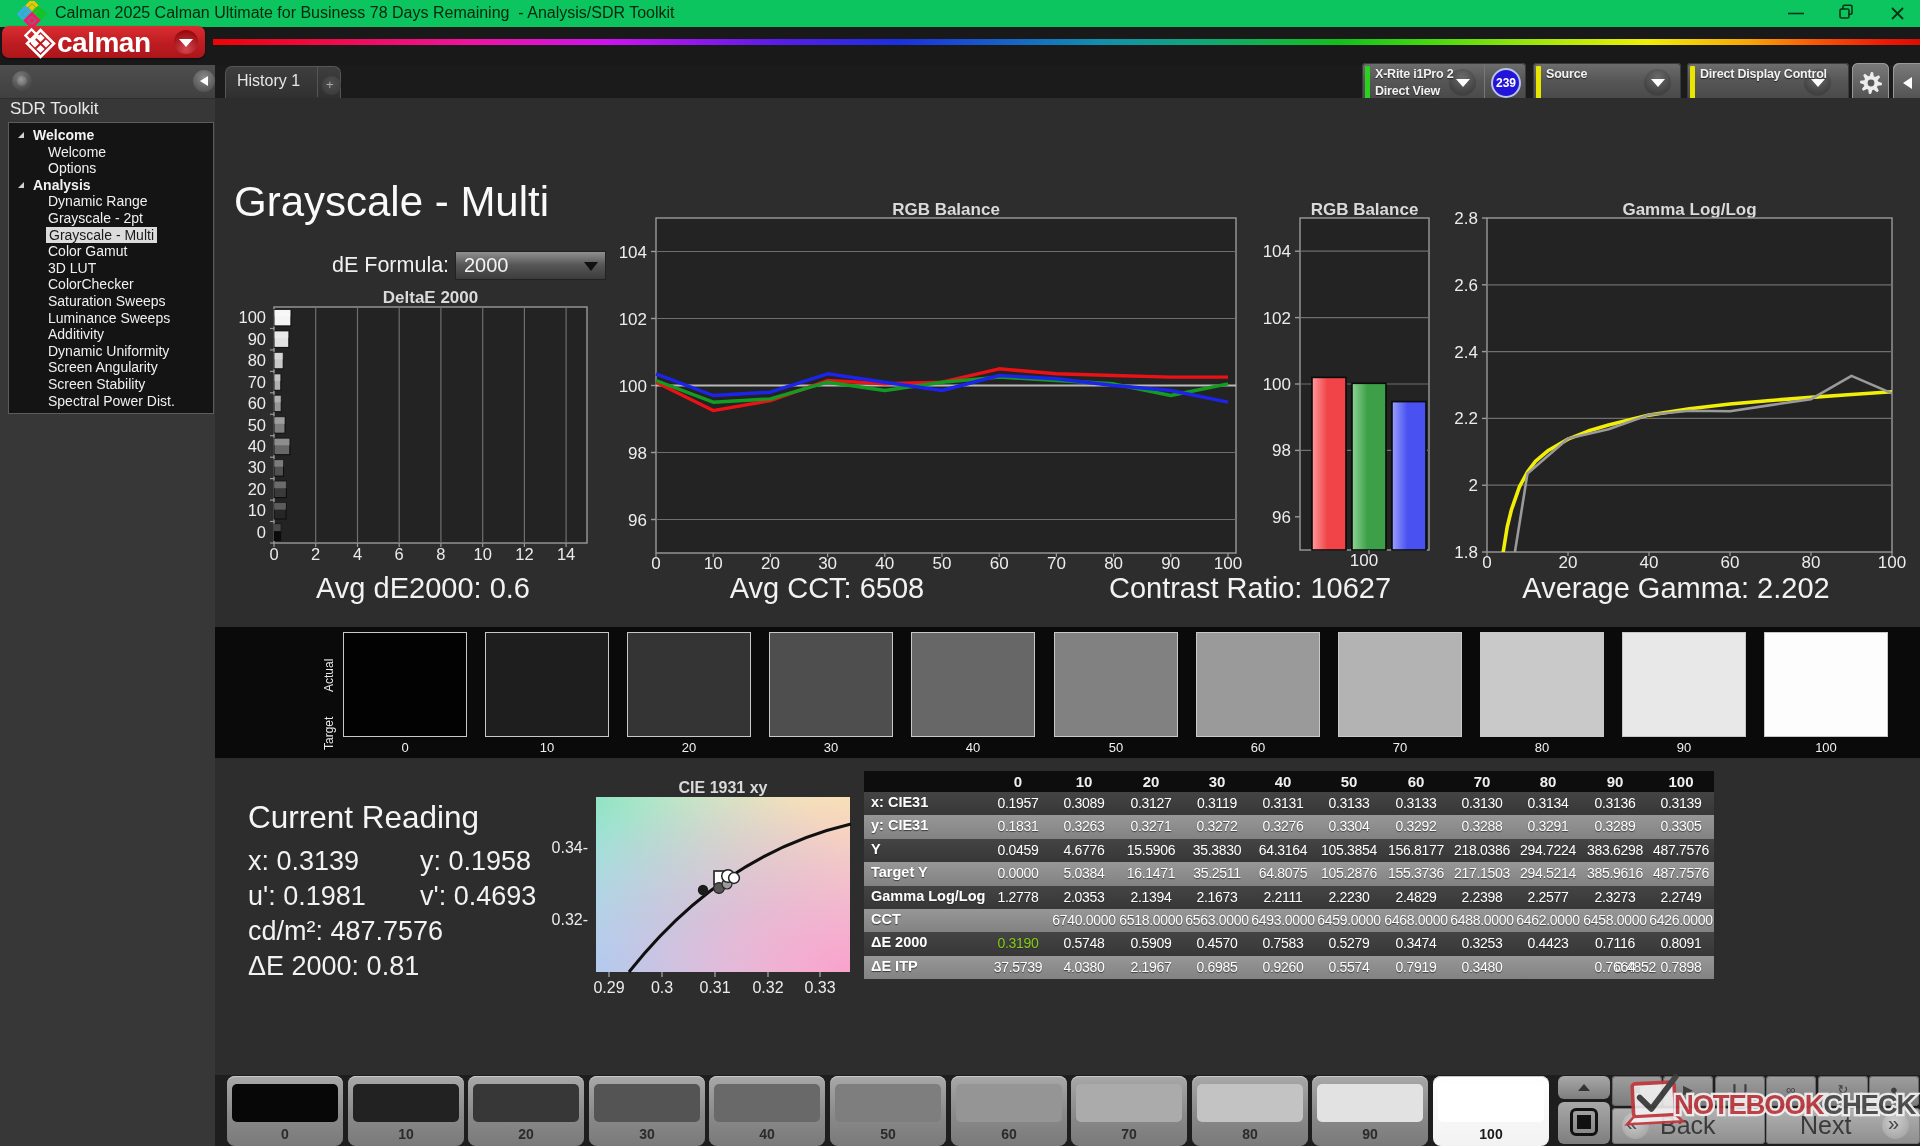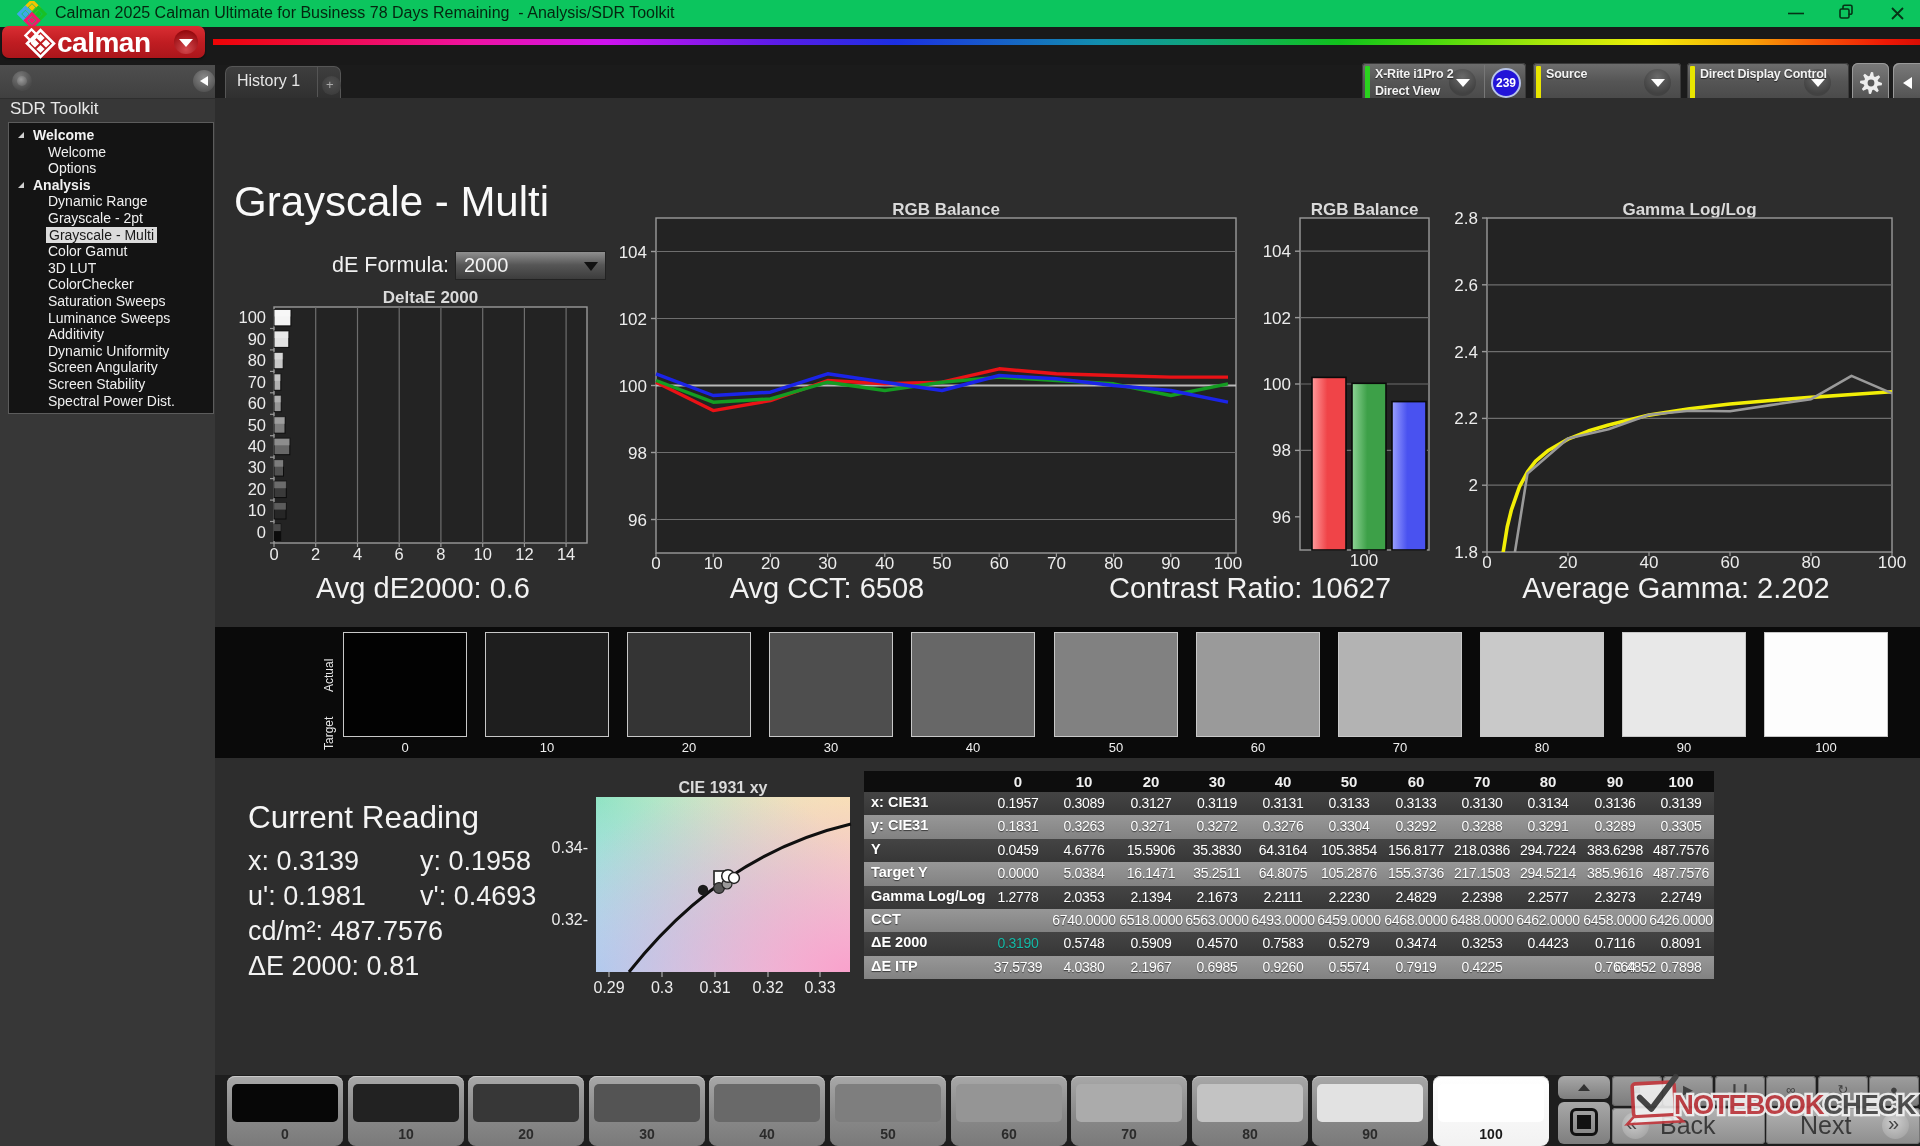--- a/index.html
+++ b/index.html
@@ -482,41 +482,41 @@
 <div class="abs" style="left:1184px;top:911.0px;width:66px;text-align:center;font-size:14px;letter-spacing:-0.3px;color:#fff;text-shadow:0 1px 1px rgba(40,40,40,0.8);padding-top:1px;">6563.0000</div>
 <div class="abs" style="left:1250px;top:911.0px;width:66px;text-align:center;font-size:14px;letter-spacing:-0.3px;color:#fff;text-shadow:0 1px 1px rgba(40,40,40,0.8);padding-top:1px;">6493.0000</div>
 <div class="abs" style="left:1316px;top:911.0px;width:66px;text-align:center;font-size:14px;letter-spacing:-0.3px;color:#fff;text-shadow:0 1px 1px rgba(40,40,40,0.8);padding-top:1px;">6459.0000</div>
 <div class="abs" style="left:1383px;top:911.0px;width:66px;text-align:center;font-size:14px;letter-spacing:-0.3px;color:#fff;text-shadow:0 1px 1px rgba(40,40,40,0.8);padding-top:1px;">6468.0000</div>
 <div class="abs" style="left:1449px;top:911.0px;width:66px;text-align:center;font-size:14px;letter-spacing:-0.3px;color:#fff;text-shadow:0 1px 1px rgba(40,40,40,0.8);padding-top:1px;">6488.0000</div>
 <div class="abs" style="left:1515px;top:911.0px;width:66px;text-align:center;font-size:14px;letter-spacing:-0.3px;color:#fff;text-shadow:0 1px 1px rgba(40,40,40,0.8);padding-top:1px;">6462.0000</div>
 <div class="abs" style="left:1582px;top:911.0px;width:66px;text-align:center;font-size:14px;letter-spacing:-0.3px;color:#fff;text-shadow:0 1px 1px rgba(40,40,40,0.8);padding-top:1px;">6458.0000</div>
 <div class="abs" style="left:1648px;top:911.0px;width:66px;text-align:center;font-size:14px;letter-spacing:-0.3px;color:#fff;text-shadow:0 1px 1px rgba(40,40,40,0.8);padding-top:1px;">6426.0000</div>
 <div class="abs" style="left:864px;top:932.4px;width:850px;height:23.4px;background:linear-gradient(#444444,#373737);"></div>
 <div class="abs" style="left:871px;top:934.4px;font-size:14.5px;font-weight:bold;color:#fff;text-shadow:0 1px 1px rgba(40,40,40,0.8);">ΔE 2000</div>
-<div class="abs" style="left:985px;top:934.4px;width:66px;text-align:center;font-size:14px;letter-spacing:-0.3px;color:#14b8a6;text-shadow:0 1px 1px rgba(40,40,40,0.8);padding-top:1px;">0.3190</div>
+<div class="abs" style="left:985px;top:934.4px;width:66px;text-align:center;font-size:14px;letter-spacing:-0.3px;color:#84cc16;text-shadow:0 1px 1px rgba(40,40,40,0.8);padding-top:1px;">0.3190</div>
 <div class="abs" style="left:1051px;top:934.4px;width:66px;text-align:center;font-size:14px;letter-spacing:-0.3px;color:#fff;text-shadow:0 1px 1px rgba(40,40,40,0.8);padding-top:1px;">0.5748</div>
 <div class="abs" style="left:1118px;top:934.4px;width:66px;text-align:center;font-size:14px;letter-spacing:-0.3px;color:#fff;text-shadow:0 1px 1px rgba(40,40,40,0.8);padding-top:1px;">0.5909</div>
 <div class="abs" style="left:1184px;top:934.4px;width:66px;text-align:center;font-size:14px;letter-spacing:-0.3px;color:#fff;text-shadow:0 1px 1px rgba(40,40,40,0.8);padding-top:1px;">0.4570</div>
 <div class="abs" style="left:1250px;top:934.4px;width:66px;text-align:center;font-size:14px;letter-spacing:-0.3px;color:#fff;text-shadow:0 1px 1px rgba(40,40,40,0.8);padding-top:1px;">0.7583</div>
 <div class="abs" style="left:1316px;top:934.4px;width:66px;text-align:center;font-size:14px;letter-spacing:-0.3px;color:#fff;text-shadow:0 1px 1px rgba(40,40,40,0.8);padding-top:1px;">0.5279</div>
 <div class="abs" style="left:1383px;top:934.4px;width:66px;text-align:center;font-size:14px;letter-spacing:-0.3px;color:#fff;text-shadow:0 1px 1px rgba(40,40,40,0.8);padding-top:1px;">0.3474</div>
 <div class="abs" style="left:1449px;top:934.4px;width:66px;text-align:center;font-size:14px;letter-spacing:-0.3px;color:#fff;text-shadow:0 1px 1px rgba(40,40,40,0.8);padding-top:1px;">0.3253</div>
 <div class="abs" style="left:1515px;top:934.4px;width:66px;text-align:center;font-size:14px;letter-spacing:-0.3px;color:#fff;text-shadow:0 1px 1px rgba(40,40,40,0.8);padding-top:1px;">0.4423</div>
 <div class="abs" style="left:1582px;top:934.4px;width:66px;text-align:center;font-size:14px;letter-spacing:-0.3px;color:#fff;text-shadow:0 1px 1px rgba(40,40,40,0.8);padding-top:1px;">0.7116</div>
 <div class="abs" style="left:1648px;top:934.4px;width:66px;text-align:center;font-size:14px;letter-spacing:-0.3px;color:#fff;text-shadow:0 1px 1px rgba(40,40,40,0.8);padding-top:1px;">0.8091</div>
 <div class="abs" style="left:864px;top:955.8px;width:850px;height:23.4px;background:linear-gradient(#979797,#828282);"></div>
 <div class="abs" style="left:871px;top:957.8px;font-size:14.5px;font-weight:bold;color:#fff;text-shadow:0 1px 1px rgba(40,40,40,0.8);">ΔE ITP</div>
 <div class="abs" style="left:985px;top:957.8px;width:66px;text-align:center;font-size:14px;letter-spacing:-0.3px;color:#fff;text-shadow:0 1px 1px rgba(40,40,40,0.8);padding-top:1px;">37.5739</div>
 <div class="abs" style="left:1051px;top:957.8px;width:66px;text-align:center;font-size:14px;letter-spacing:-0.3px;color:#fff;text-shadow:0 1px 1px rgba(40,40,40,0.8);padding-top:1px;">4.0380</div>
 <div class="abs" style="left:1118px;top:957.8px;width:66px;text-align:center;font-size:14px;letter-spacing:-0.3px;color:#fff;text-shadow:0 1px 1px rgba(40,40,40,0.8);padding-top:1px;">2.1967</div>
 <div class="abs" style="left:1184px;top:957.8px;width:66px;text-align:center;font-size:14px;letter-spacing:-0.3px;color:#fff;text-shadow:0 1px 1px rgba(40,40,40,0.8);padding-top:1px;">0.6985</div>
 <div class="abs" style="left:1250px;top:957.8px;width:66px;text-align:center;font-size:14px;letter-spacing:-0.3px;color:#fff;text-shadow:0 1px 1px rgba(40,40,40,0.8);padding-top:1px;">0.9260</div>
 <div class="abs" style="left:1316px;top:957.8px;width:66px;text-align:center;font-size:14px;letter-spacing:-0.3px;color:#fff;text-shadow:0 1px 1px rgba(40,40,40,0.8);padding-top:1px;">0.5574</div>
 <div class="abs" style="left:1383px;top:957.8px;width:66px;text-align:center;font-size:14px;letter-spacing:-0.3px;color:#fff;text-shadow:0 1px 1px rgba(40,40,40,0.8);padding-top:1px;">0.7919</div>
-<div class="abs" style="left:1449px;top:957.8px;width:66px;text-align:center;font-size:14px;letter-spacing:-0.3px;color:#fff;text-shadow:0 1px 1px rgba(40,40,40,0.8);padding-top:1px;">0.4225</div>
+<div class="abs" style="left:1449px;top:957.8px;width:66px;text-align:center;font-size:14px;letter-spacing:-0.3px;color:#fff;text-shadow:0 1px 1px rgba(40,40,40,0.8);padding-top:1px;">0.3480</div>
 <div class="abs" style="left:1590px;top:957.8px;width:66px;text-align:right;font-size:14px;letter-spacing:-0.3px;color:#fff;text-shadow:0 1px 1px rgba(40,40,40,0.8);padding-top:1px;">0.4852</div>
 <div class="abs" style="left:1582px;top:957.8px;width:66px;text-align:center;font-size:14px;letter-spacing:-0.3px;color:#fff;text-shadow:0 1px 1px rgba(40,40,40,0.8);padding-top:1px;">0.7664</div>
 <div class="abs" style="left:1648px;top:957.8px;width:66px;text-align:center;font-size:14px;letter-spacing:-0.3px;color:#fff;text-shadow:0 1px 1px rgba(40,40,40,0.8);padding-top:1px;">0.7898</div>
 <div class="abs" style="left:215px;top:1075px;width:1705px;height:71px;background:#1e1e1e;"></div>
 <div class="abs" style="left:227px;top:1076px;width:116px;height:70px;border-radius:8px;background:linear-gradient(#a8a8a8,#8a8a8a 55%,#7a7a7a);box-shadow:inset 0 1px 0 #c8c8c8;"></div>
 <div class="abs" style="left:232px;top:1084px;width:106px;height:38px;border-radius:5px;background:#070707;"></div>
 <div class="abs" style="left:227px;top:1126px;width:116px;text-align:center;font-size:14px;font-weight:bold;color:#2b2b2b;">0</div>
 <div class="abs" style="left:348px;top:1076px;width:116px;height:70px;border-radius:8px;background:linear-gradient(#a8a8a8,#8a8a8a 55%,#7a7a7a);box-shadow:inset 0 1px 0 #c8c8c8;"></div>
 <div class="abs" style="left:353px;top:1084px;width:106px;height:38px;border-radius:5px;background:#222222;"></div>
 <div class="abs" style="left:348px;top:1126px;width:116px;text-align:center;font-size:14px;font-weight:bold;color:#2b2b2b;">10</div>

